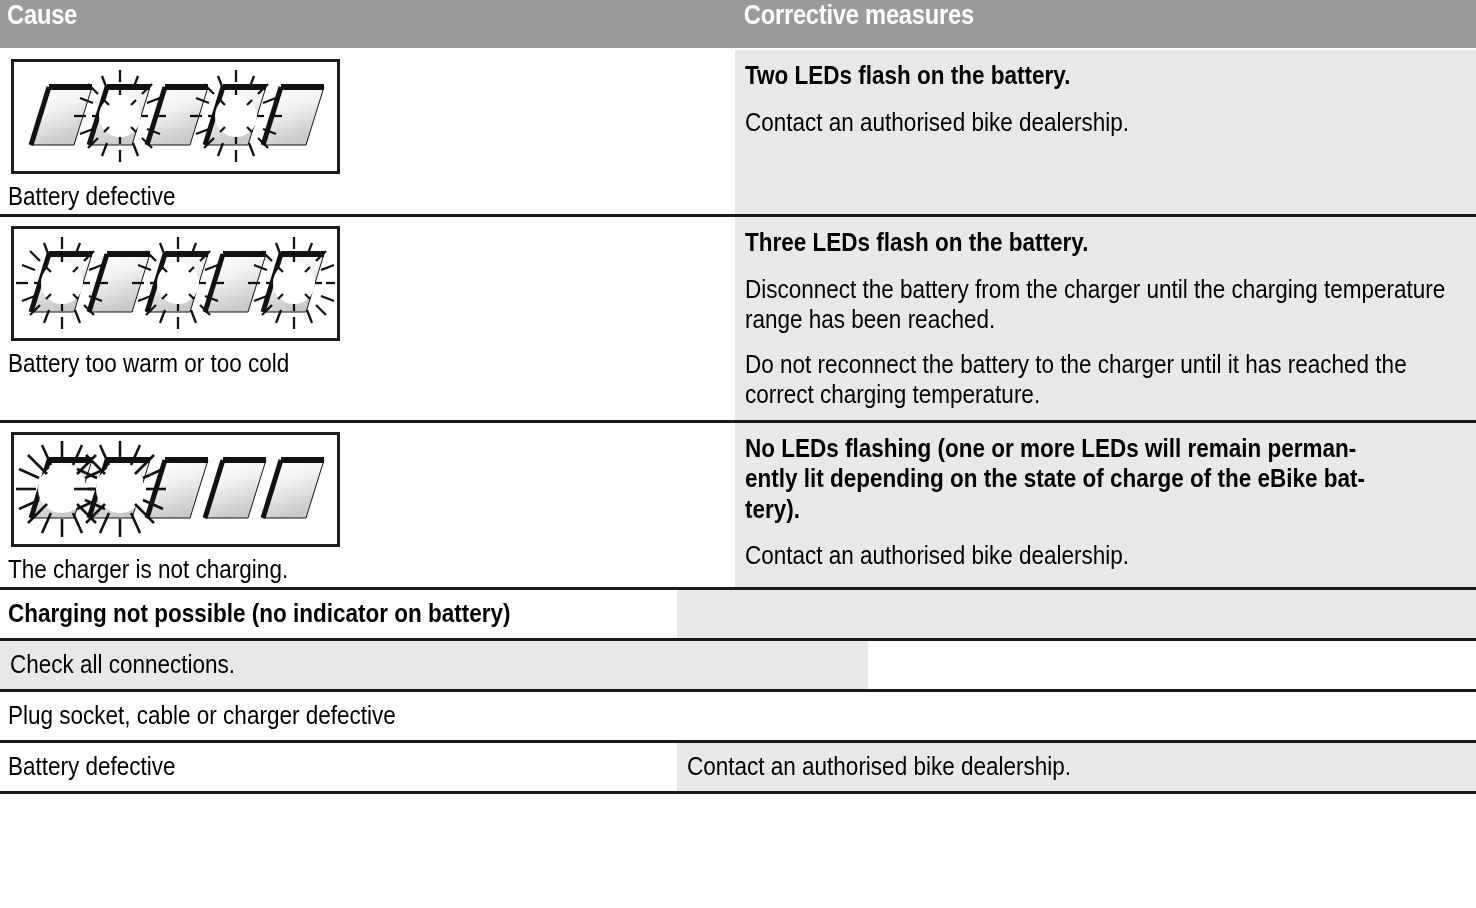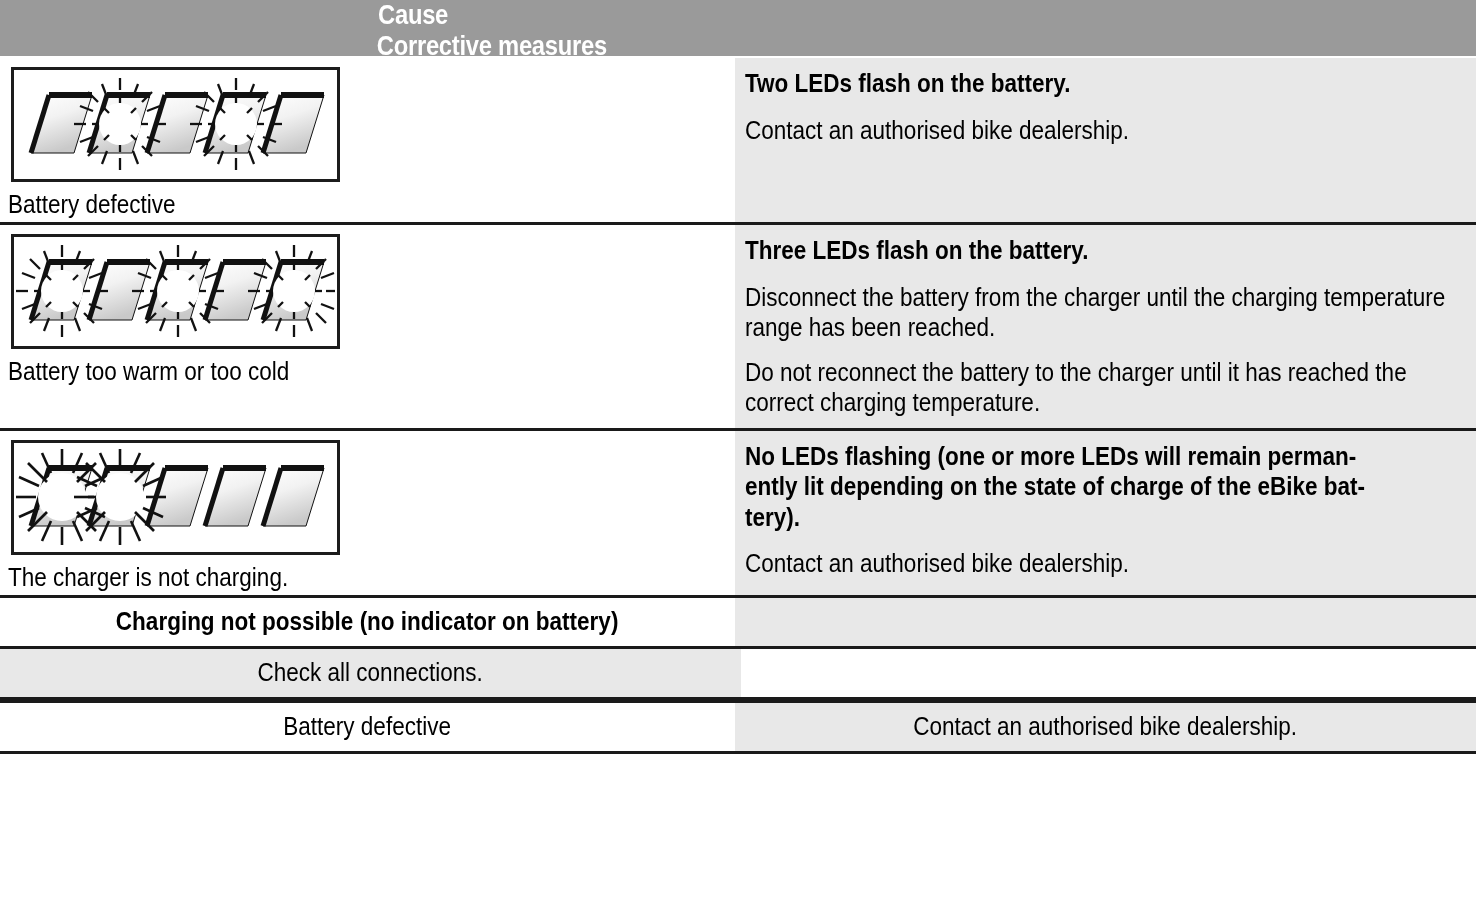--- a/index.html
+++ b/index.html
@@ -14,23 +14,22 @@
     overflow: hidden;
   }
   .table {
     width: 1476px;
     position: relative;
   }
   
   .thead {
     display: flex;
     background: #9a9a9a;
-    height: 56px;
-    align-items: center;
-    flex-direction: column;
+    height: 48px;
+    align-items: flex-start;
   }
   .thead .th {
     color: #ffffff;
     font-weight: bold;
     font-size: 27px;
     letter-spacing: -0.3px;
     transform: scaleX(0.88);
     transform-origin: left center;
     white-space: nowrap;
   }
@@ -89,23 +88,23 @@
     width: 329px;
     height: 115px;
     border: 3px solid #1c1c1c;
     background: #ffffff;
     position: relative;
     margin: 3px 0 6px 3px;
   }
   .led-box svg { display: block; }
 
   
-  .srow { display: flex; border-top: 3px solid #1a1a1a; text-align: center; }
+  .srow { display: flex; border-top: 3px solid #1a1a1a; }
   .srow .cl { width: 735px; background: #fff; padding: 8px 8px 10px 8px; }
-  .srow .cr { width: 741px; background: #e8e8e8; padding: 8px 10px 10px 10px; }
+  .srow .cr { width: 868px; background: #e8e8e8; padding: 8px 10px 10px 10px; }
   .srow-text {
     font-size: 25px;
     line-height: 1.2;
     transform: scaleX(0.9);
     transform-origin: left top;
     width: 111%;
   }
   .srow-text.bold { font-weight: bold; }
   .srow:last-of-type { border-bottom: 3px solid #1a1a1a; }
 </style>
@@ -430,20 +429,23 @@
   </div>
 
   <div class="srow">
     <div class="cr">
       <div class="srow-text">Check all connections.</div>
     </div>
   </div>
 
 
   <div class="srow">
+    <div class="cl">
+      <div class="srow-text">Plug socket, cable or charger defective</div>
+    </div>
   </div>
 
   <div class="srow">
     <div class="cl">
       <div class="srow-text">Battery defective</div>
     </div>
     <div class="cr">
       <div class="srow-text">Contact an authorised bike dealership.</div>
     </div>
   </div>

